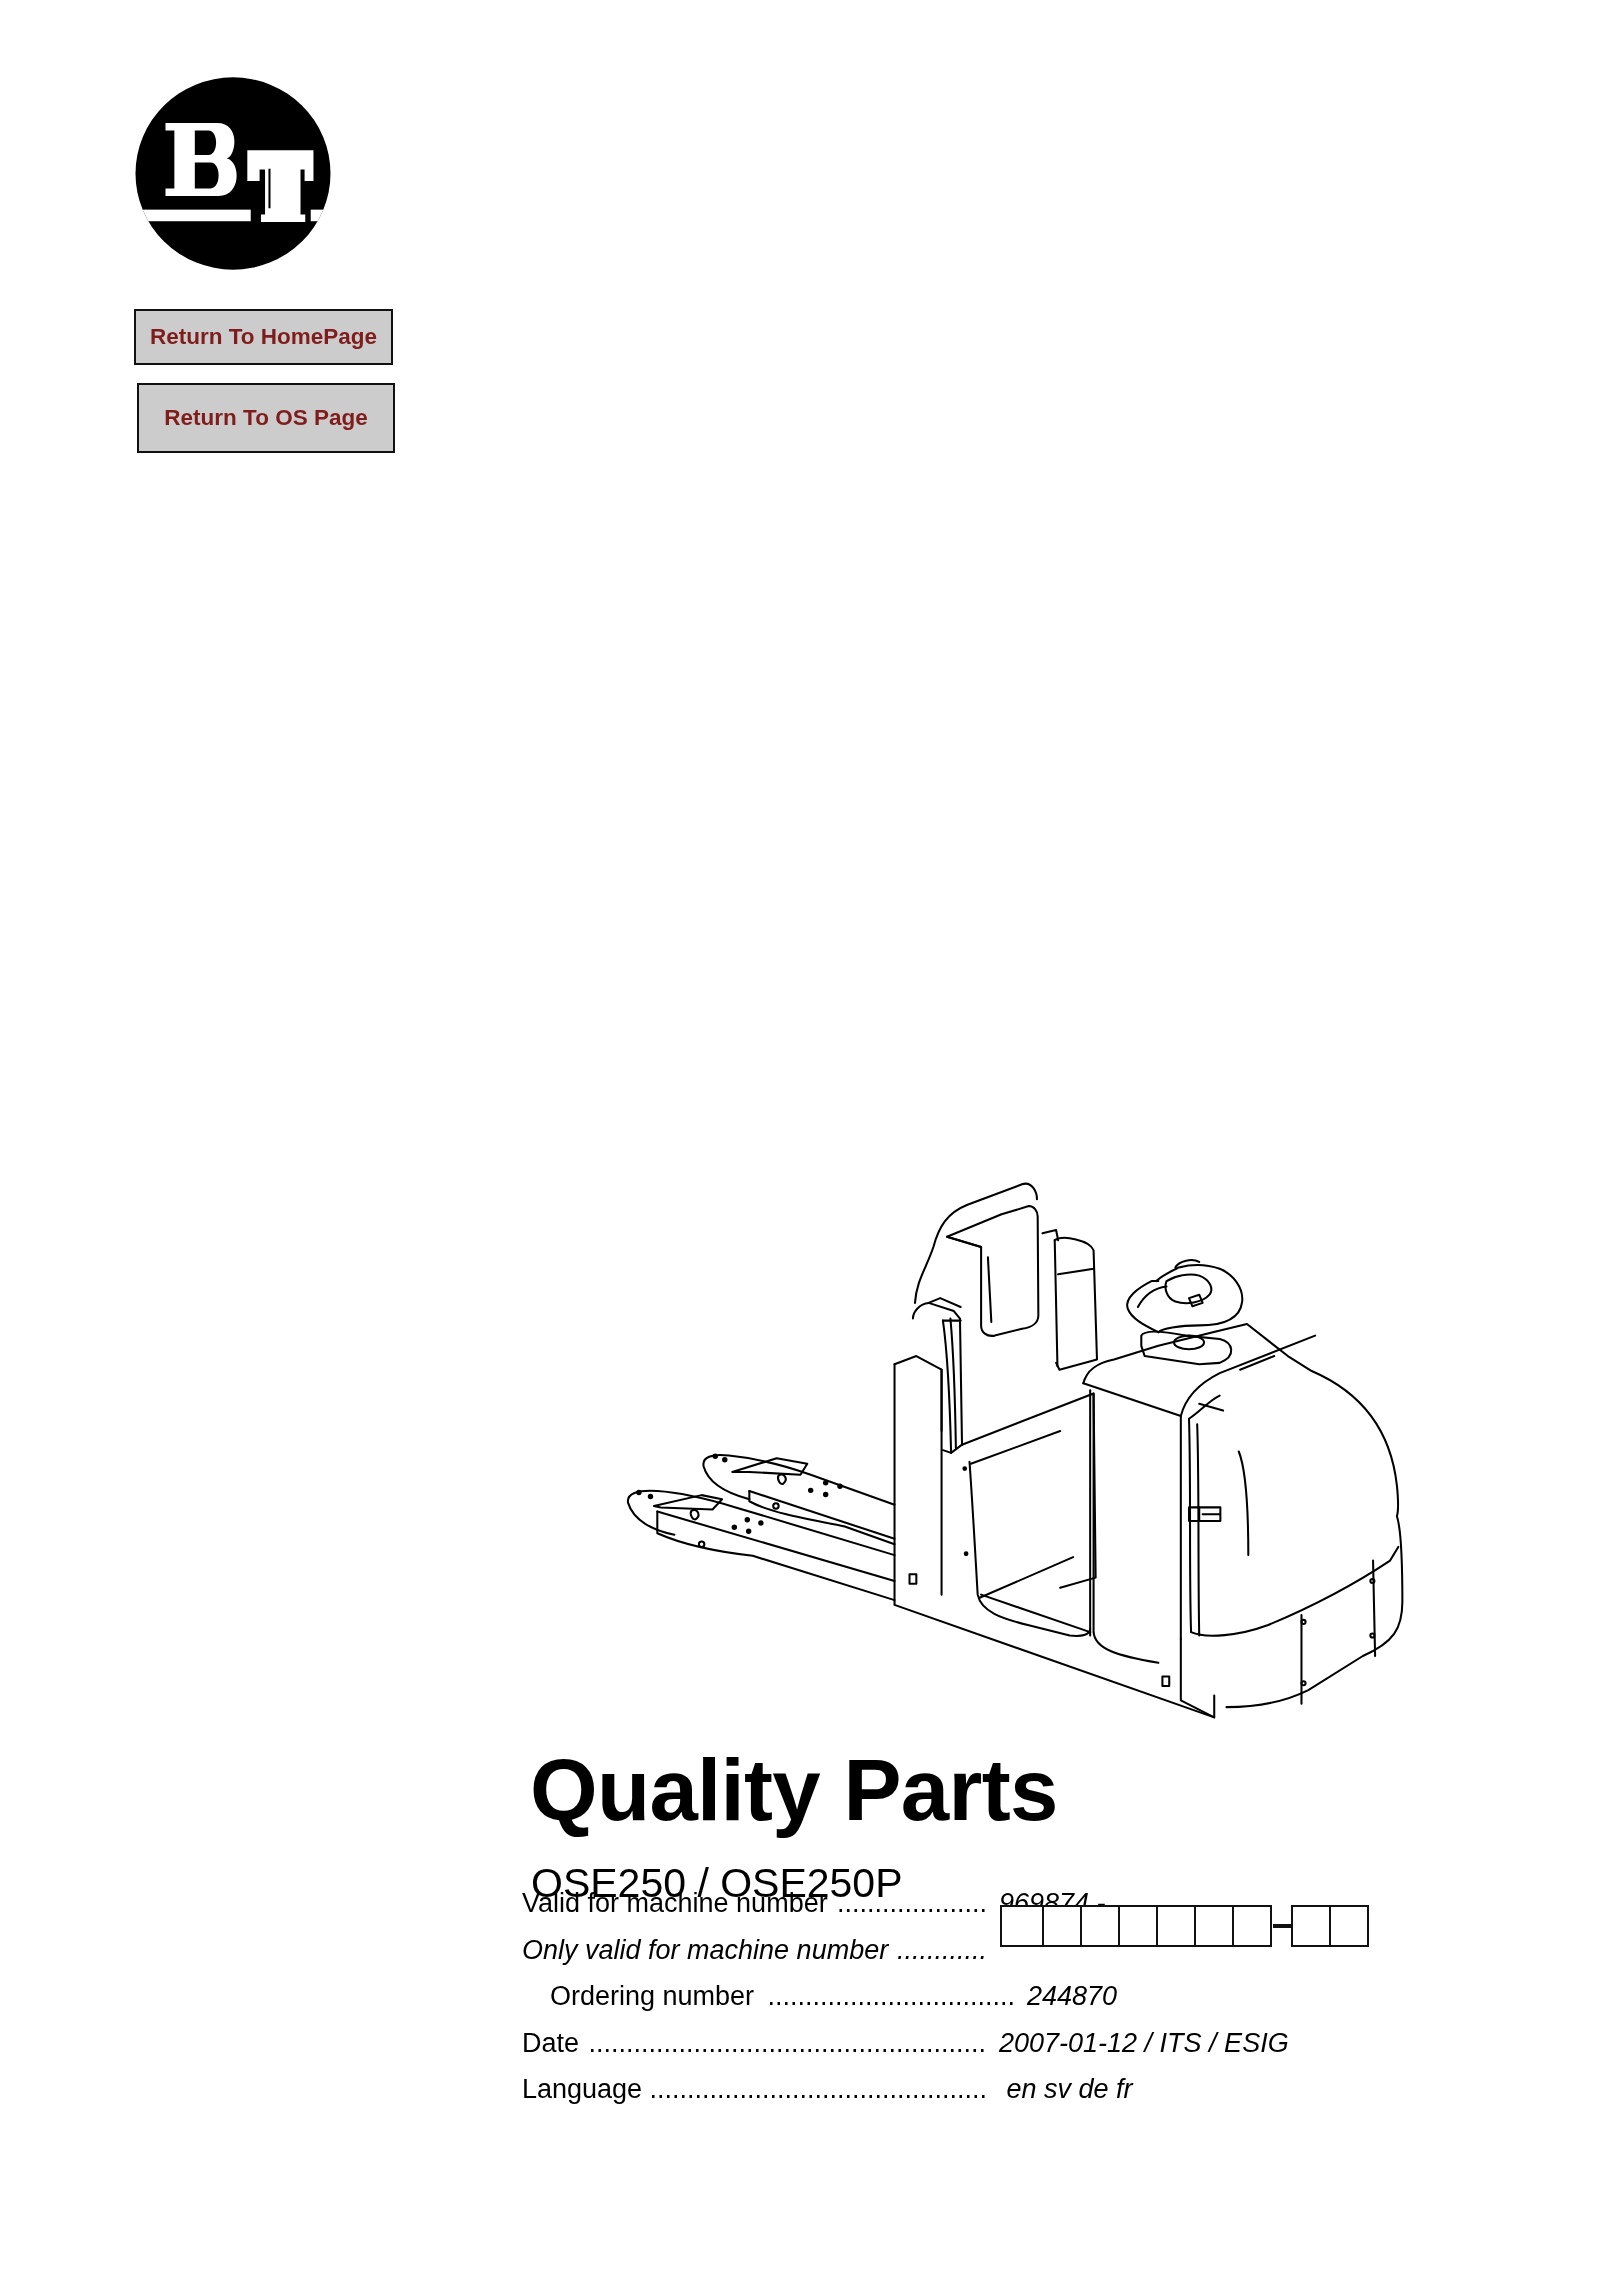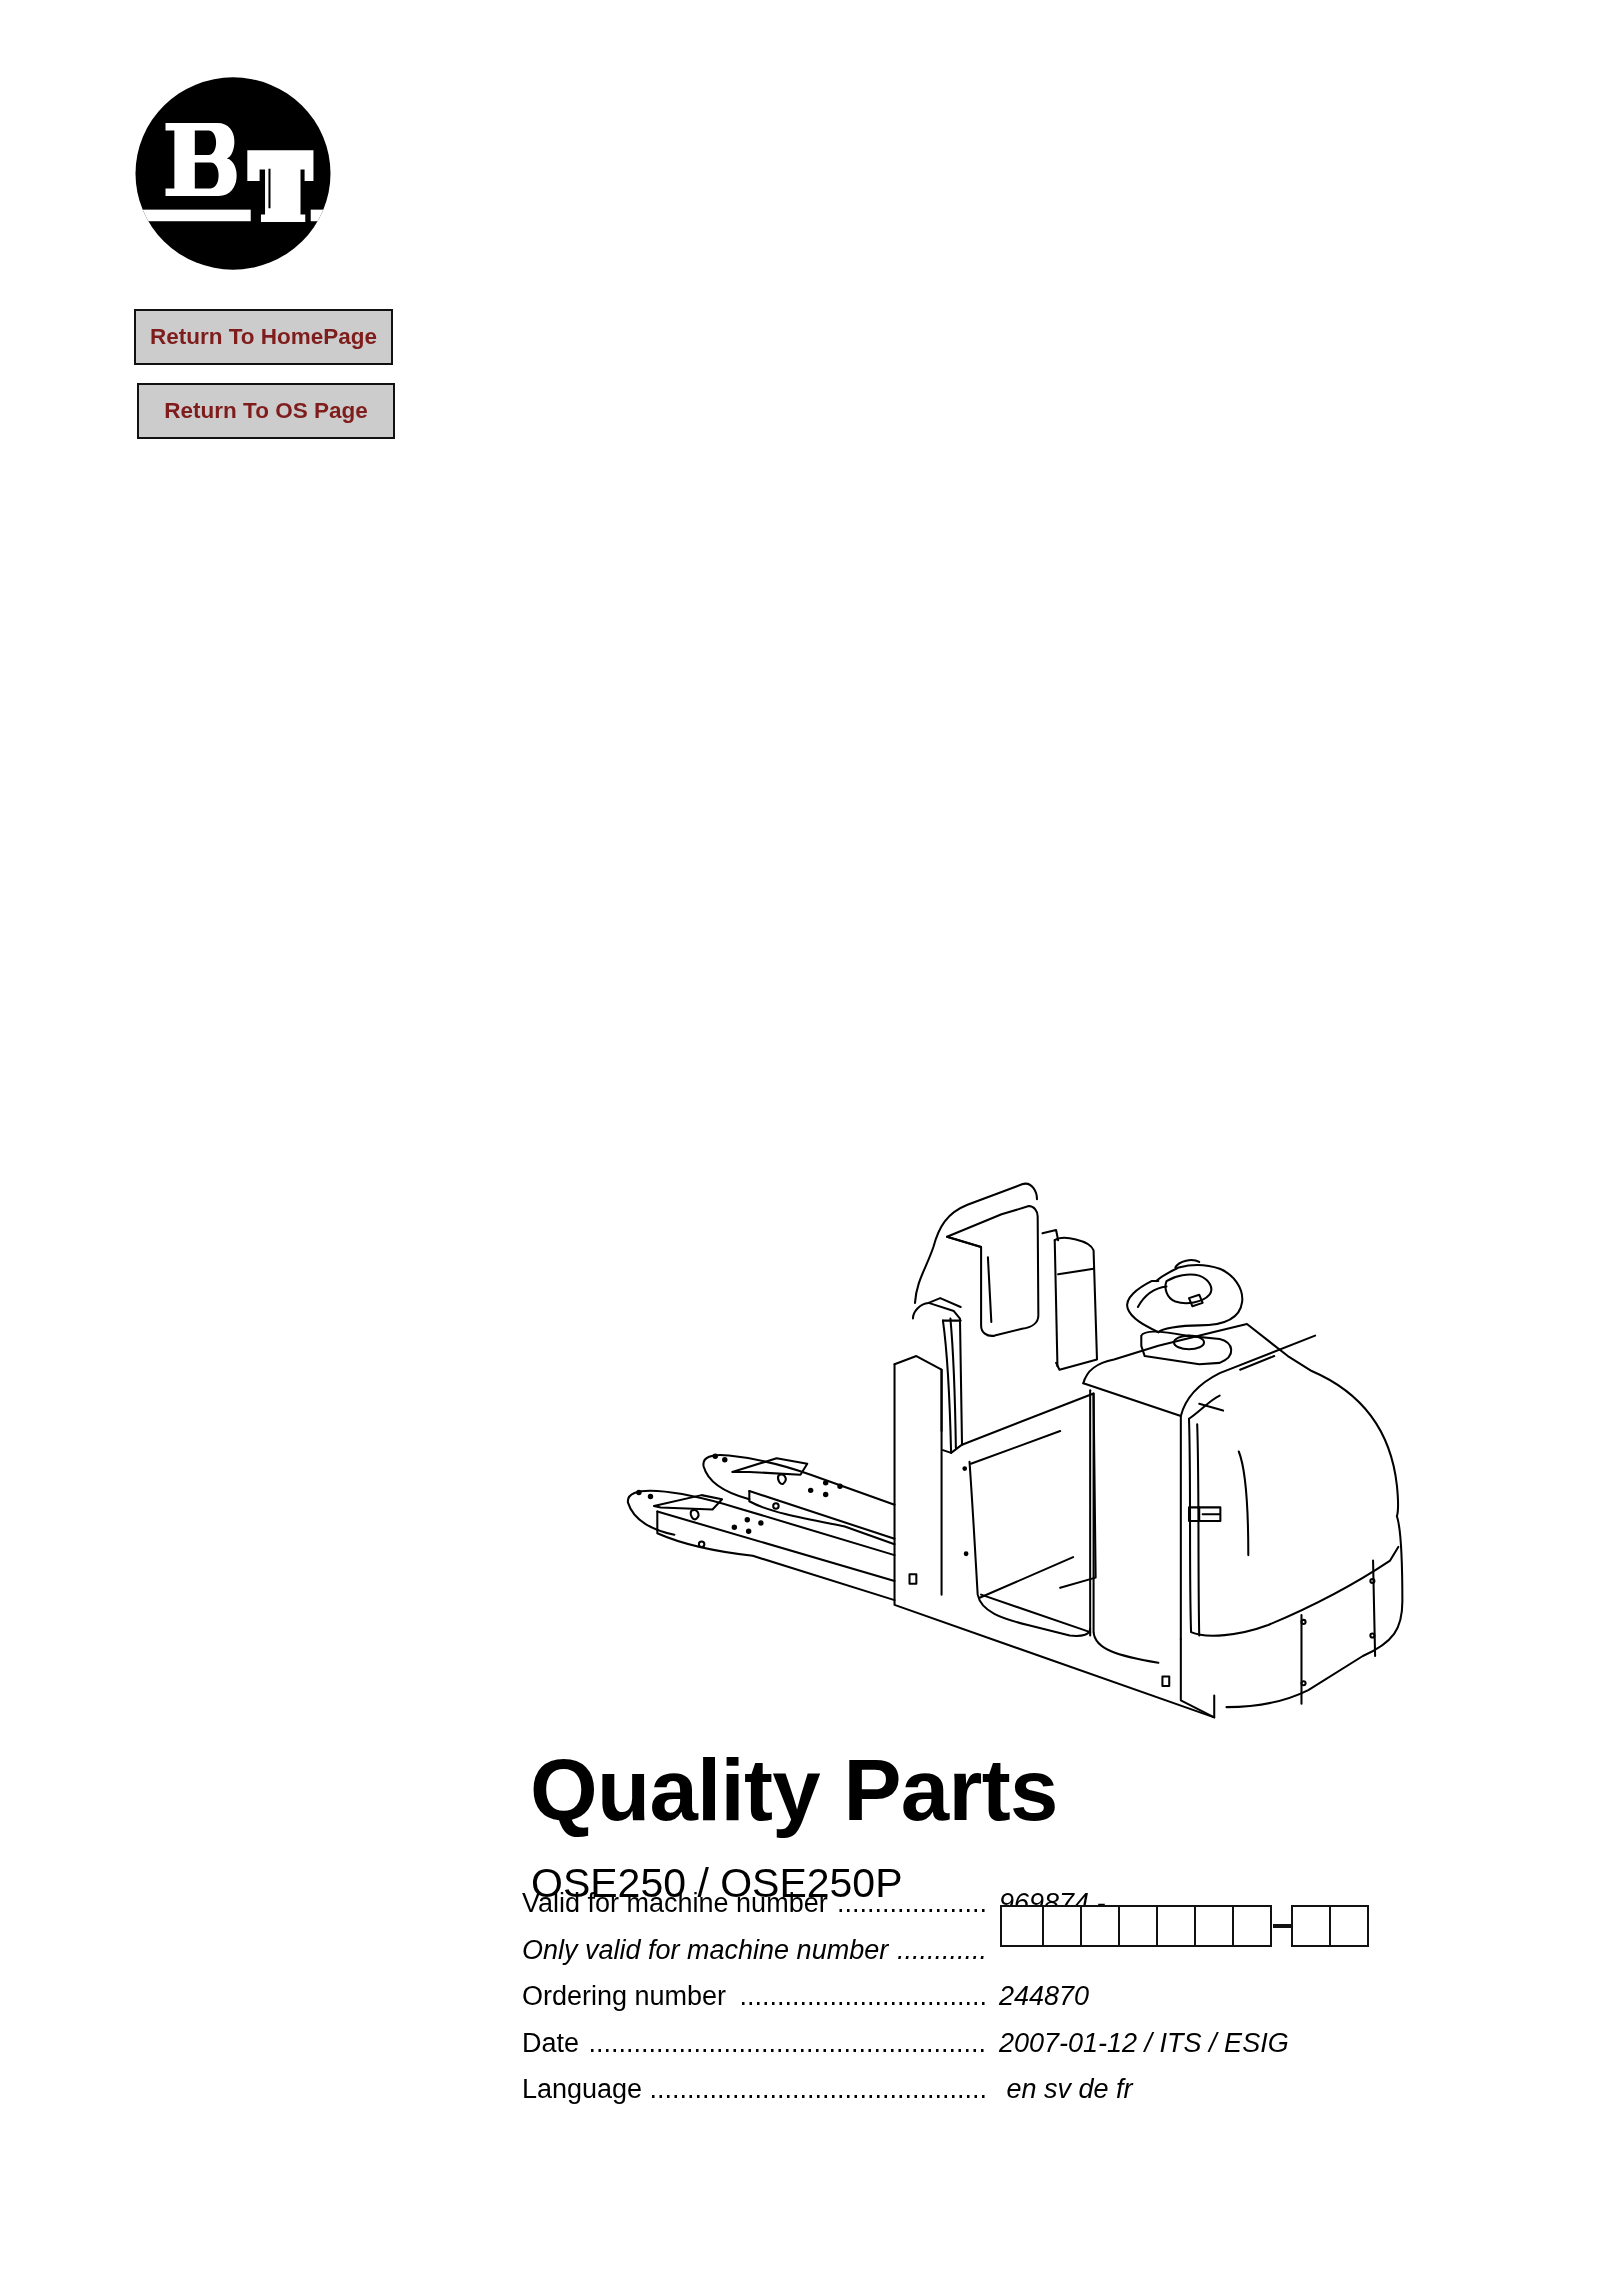--- a/index.html
+++ b/index.html
@@ -9,21 +9,21 @@
 
   
   .logo { left: 134px; top: 76px; width: 198px; height: 195px; }
 
   
   .nav-btn { position: absolute; box-sizing: border-box; background: #cccccc;
              border: 2.7px solid #111; display: flex; align-items: center; justify-content: center;
              font-family: "Liberation Sans", sans-serif; font-weight: bold; font-size: 22.5px;
              color: #7f1d1d; cursor: pointer; white-space: nowrap; }
   .btn-home { left: 134px; top: 309px; width: 259px; height: 56px; }
-  .btn-os   { left: 137px; top: 383px; width: 258px; height: 56px; }
+  .btn-os   { left: 137px; top: 383px; width: 258px; height: 70px; }
 
   
   .truck { left: 613px; top: 1172px; width: 818px; height: 559px; }
 
   
   .title { left: 530px; top: 1746px; font-weight: bold; font-size: 87px; line-height: 87px;
            letter-spacing: -0.7px; white-space: nowrap; }
   .model { left: 522px; top: 1859px; font-size: 41px; line-height: 48px; white-space: nowrap; margin-left: 9px; }
 
   .spec-row { position: absolute; left: 522px; height: 41px; width: 886px; }
@@ -184,21 +184,21 @@
     <div class="digit-box" style="left:118px; width:40px;"></div>
     <div class="digit-box" style="left:156px; width:40px;"></div>
     <div class="digit-box" style="left:194px; width:40px;"></div>
     <div class="digit-box" style="left:232px; width:40px;"></div>
     <div class="box-dash" style="left:273px; width:18.4px;"></div>
     <div class="digit-box" style="left:291px; width:40px;"></div>
     <div class="digit-box" style="left:329px; width:40px;"></div>
   </div>
 </div>
 
-<div class="spec-row" style="top: 1969px;">
+<div class="spec-row" style="top: 1969px; margin-left: 28px;">
   <span class="spec-label">Ordering number</span>
   <span class="spec-dots" style="left:209px; width:256px;">.................................</span>
   <span class="spec-value">244870</span>
 </div>
 
 <div class="spec-row" style="top: 2016px;">
   <span class="spec-label">Date</span>
   <span class="spec-dots" style="left:61px; width:403px;">.....................................................</span>
   <span class="spec-value">2007-01-12 / ITS / ESIG</span>
 </div>

